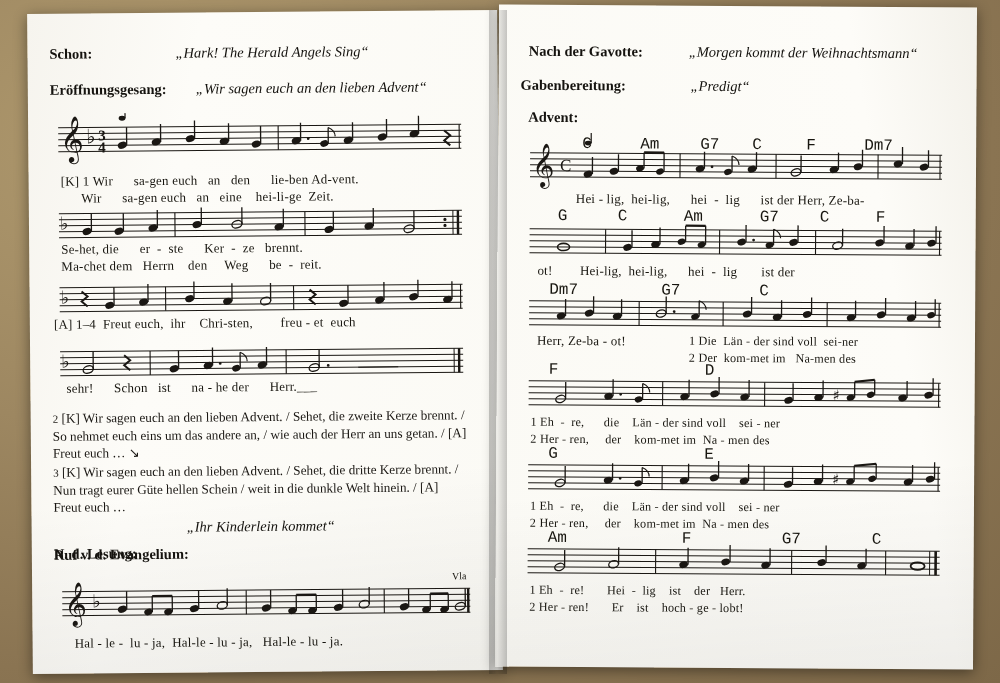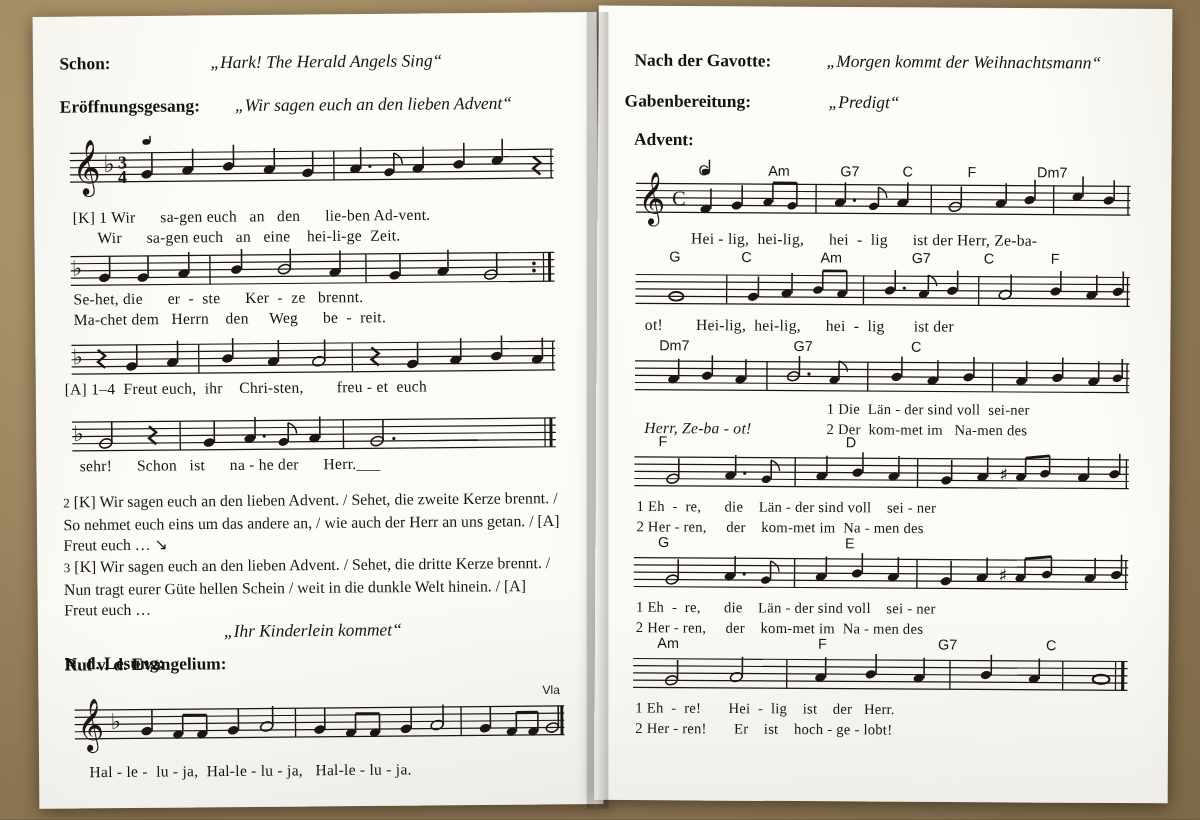--- a/index.html
+++ b/index.html
@@ -113,28 +113,28 @@
     position: absolute;
     font-family: "Liberation Serif", serif;
     font-size: 13px;
     color: #17150f;
     white-space: pre;
     letter-spacing: .2px;
   }
   .lyr.small { font-size: 12.2px; }
   .chord {
     position: absolute;
-    font-family: Liberation Sans, sans-serif;
-    font-size: 12px;
+    font-family: Liberation Mono, monospace;
+    font-size: 16px;
     color: #17150f;
     white-space: pre;
   }
   .vla {
     position: absolute;
-    font-family: Liberation Sans, sans-serif;
+    font-family: Liberation Serif, serif;
     font-size: 10px;
     color: #17150f;
   }
   
   .edge-shade {
     position:absolute; inset:0; pointer-events:none;
     background: linear-gradient(175deg, rgba(0,0,0,0.00) 70%, rgba(0,0,0,0.06) 100%);
   }
 </style>
 </head>
@@ -556,21 +556,21 @@
             <ellipse cx="354" cy="20" rx="4.4" ry="3.3" transform="rotate(-18 354 20)"></ellipse>
             <line x1="358.4" y1="20" x2="358.4" y2="3" stroke="#1a1713" stroke-width="1.3"></line>
             <ellipse cx="384" cy="23" rx="4.4" ry="3.3" transform="rotate(-18 384 23)"></ellipse>
             <line x1="388.4" y1="23" x2="388.4" y2="6" stroke="#1a1713" stroke-width="1.3"></line>
             <ellipse cx="404" cy="20" rx="4" ry="3" transform="rotate(-18 404 20)"></ellipse>
             <line x1="408" y1="20" x2="408" y2="4" stroke="#1a1713" stroke-width="1.3"></line>
             <line x1="412" y1="8" x2="412" y2="32" stroke="#1a1713" stroke-width="1.1"></line>
           </g>
         </svg>
       </div>
-      <div class="lyr" style="left:40px; top:344px;font-style:italic;">Herr, Ze-ba - ot!</div>
+      <div class="lyr" style="left:40px; top:328px;">Herr, Ze-ba - ot!</div>
       <div class="lyr small" style="left:192px; top:328px;">1 Die  Län - der sind voll  sei-ner</div>
       <div class="lyr small" style="left:192px; top:345px;">2 Der  kom-met im   Na-men des</div>
 
       <div class="chord" style="left:52px;  top:356px;">F</div>
       <div class="chord" style="left:208px; top:356px;">D</div>
 
       <div class="staff" style="left:30px; top:368px;">
         <svg width="420" height="48" viewBox="0 0 420 48">
           <g stroke="#1a1713" stroke-width="1">
             <line x1="2" y1="8" x2="414" y2="8"></line>

